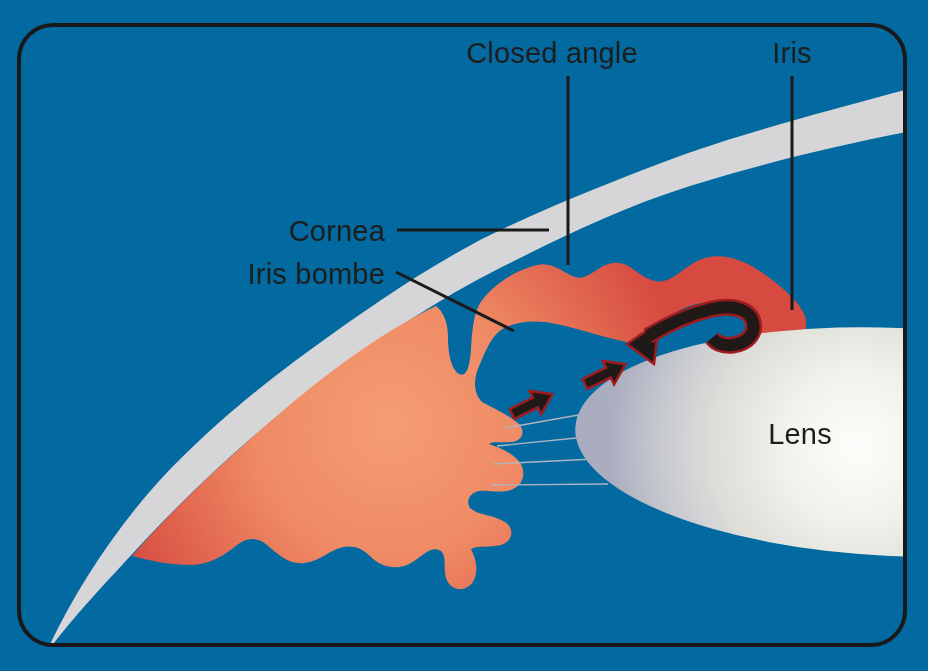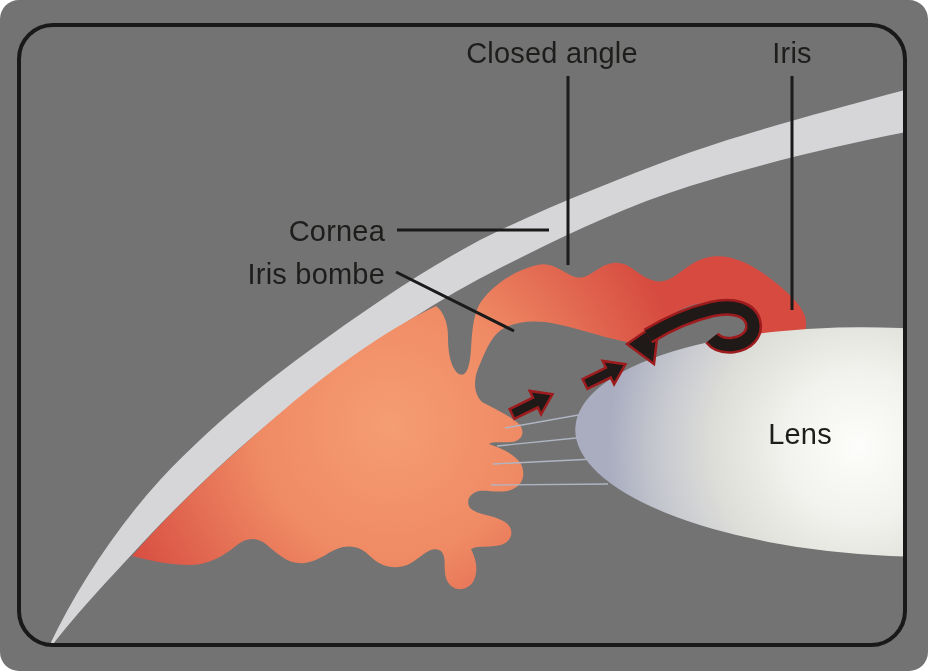--- a/index.html
+++ b/index.html
@@ -1,22 +1,21 @@
 <!DOCTYPE html>
 <html><head>
 <meta charset="utf-8">
 <style>
   html,body{margin:0;padding:0;background:#ffffff;}
   .stage{
     position:relative;
     width:928px;height:671px;
-    background:#737373;
+    background:#0369a1;
     font-family:"Liberation Sans", sans-serif;
     overflow:hidden;
-    border-radius:19px;
   }
   svg{display:block;}
   text.lbl{
     font-family:"Liberation Sans", sans-serif;
     font-size:29px;
     fill:#1d1d1b;
     letter-spacing:0.2px;
   }
 </style>
 </head>

